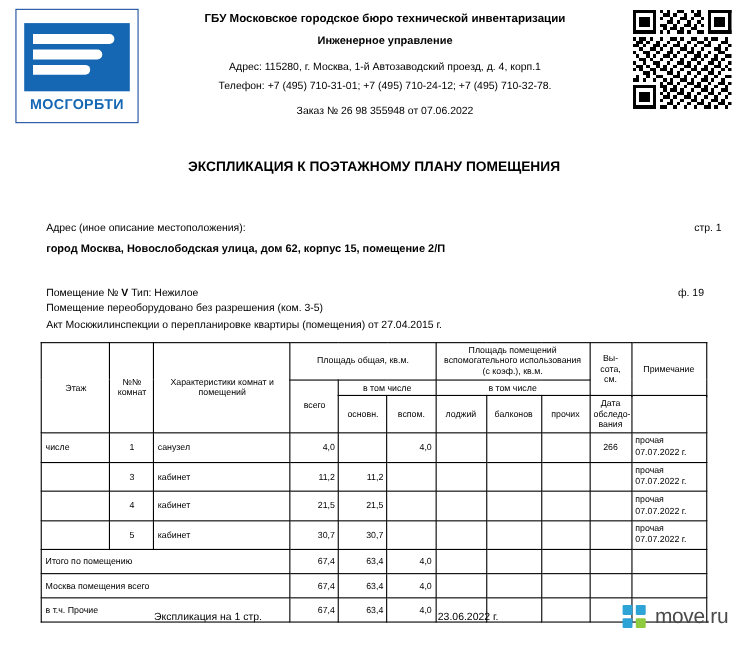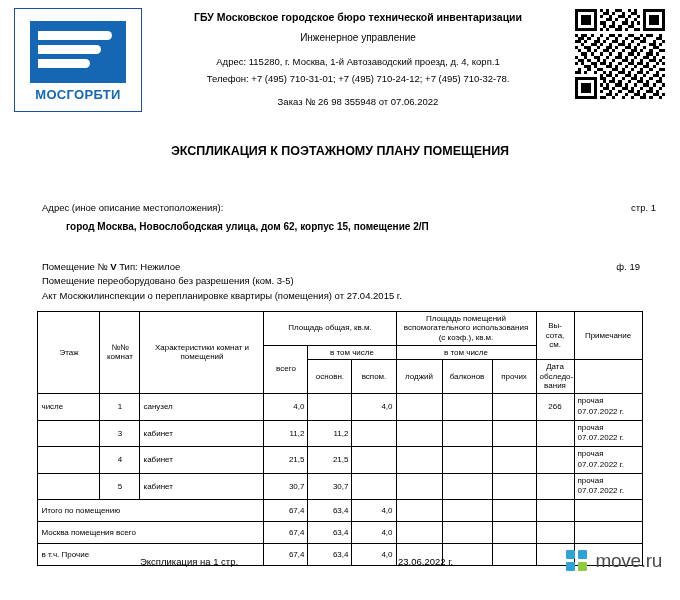--- a/index.html
+++ b/index.html
@@ -22,21 +22,21 @@
     box-sizing: border-box;
   }
 
   
   .header {
     display: flex;
     align-items: stretch;
     padding: 8px 14px 0 14px;
   }
   .logo-box {
-    width: 128px;
+    width: 112px;
     border: 1px solid #1b4fa0;
     box-sizing: border-box;
     display: flex;
     flex-direction: column;
     align-items: center;
     justify-content: center;
     padding: 4px 0 2px 0;
     height: 104px;
   }
   .logo-mark {
@@ -69,21 +69,21 @@
     text-align: center;
     padding: 2px 10px 0 10px;
     line-height: 1.45;
   }
   .header-center .line-main {
     font-size: 10.5px;
     font-weight: bold;
   }
   .header-center .line-sub {
     font-size: 10px;
-    font-weight: normal;
+    font-weight: bold;
     margin-top: 6px;
   }
   .header-center .line-addr {
     font-size: 9.5px;
     margin-top: 9px;
   }
   .header-center .line-phone {
     font-size: 9.5px;
     margin-top: 4px;
   }
@@ -120,21 +120,20 @@
   .page-no {
     position: absolute;
     right: 6px;
     top: 0;
     font-size: 9.5px;
   }
   .addr-value {
     font-size: 10px;
     font-weight: bold;
     margin-top: 8px;
-    margin-left: 24px;
   }
 
   
   .prem-block {
     margin: 28px 18px 0 42px;
     position: relative;
     line-height: 1.5;
   }
   .prem-line { font-size: 9.5px; }
   .form-no {

